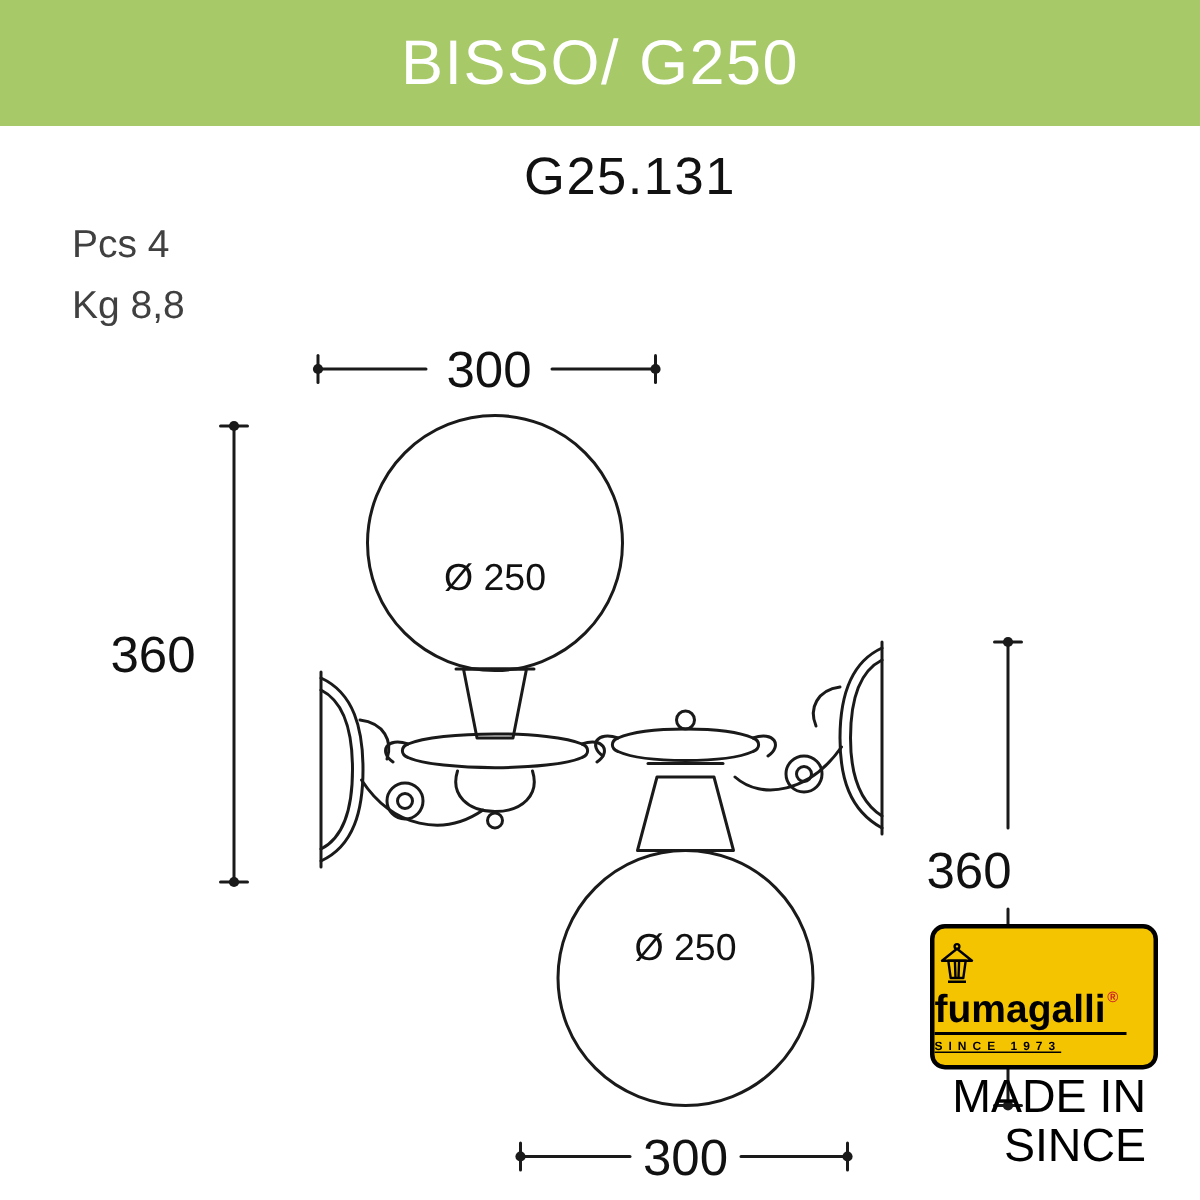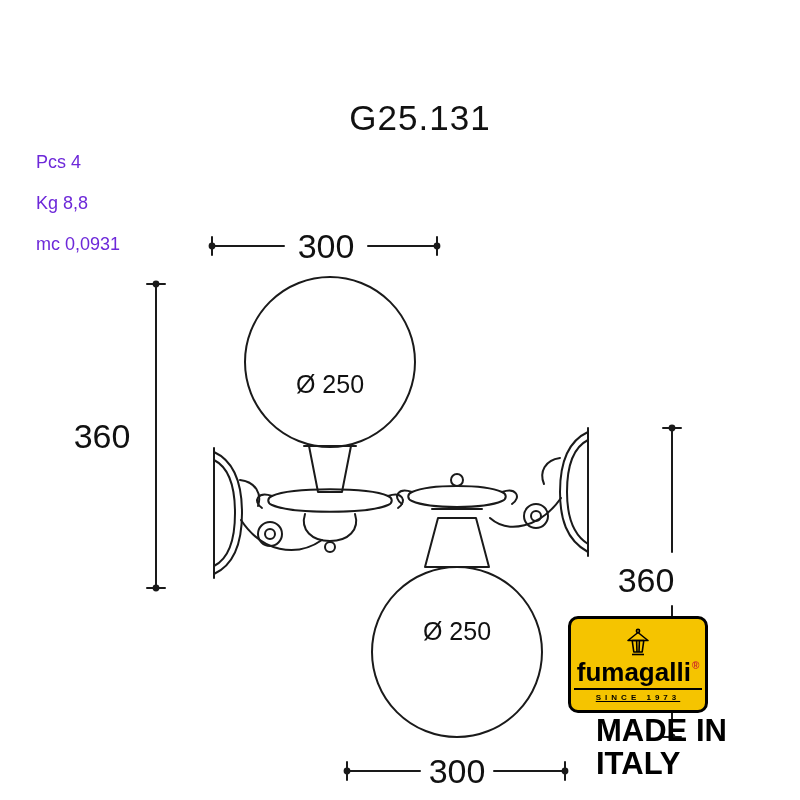--- a/index.html
+++ b/index.html
@@ -3,51 +3,53 @@
 <meta charset="utf-8">
 <style>
   html,body{margin:0;padding:0;background:#fff;}
   .page{position:relative;width:800px;height:800px;background:#fff;overflow:hidden;
         font-family:"Liberation Sans",sans-serif;}
   .header{position:absolute;left:0;top:0;width:800px;height:84px;
           background:var(--header-bg,#a7c967);display:flex;align-items:center;justify-content:center;}
   .header .title{color:#fff;font-size:42px;font-weight:400;letter-spacing:1px;}
   .product-code{position:absolute;left:0;top:98px;width:800px;text-align:center;
                 font-size:35px;color:#111;letter-spacing:1px;transform:translateX(20px);}
-  .specs{position:absolute;left:36px;top:142px;font-size:18px;color:#6d28d9;line-height:41px;}
+  .specs{position:absolute;left:48px;top:142px;font-size:26px;color:#404040;line-height:41px;}
   svg.drawing{position:absolute;left:0;top:0;}
   .draw{fill:none;stroke:var(--line,#1a1a1a);stroke-width:2;stroke-linecap:round;stroke-linejoin:round;}
   .dot{fill:var(--line,#1a1a1a);stroke:none;}
   .dim-text{font-family:"Liberation Sans",sans-serif;font-size:34px;fill:#111;}
   .globe-text{font-family:"Liberation Sans",sans-serif;font-size:25px;fill:#111;}
-  .logo{position:absolute;left:568px;top:616px;width:140px;height:97px;box-sizing:border-box;
+  .logo{position:absolute;left:620px;top:616px;width:152px;height:97px;box-sizing:border-box;
         background:var(--logo-bg,#f5c400);border:3px solid #000;border-radius:10px;
-        display:flex;flex-direction:column;align-items:center;justify-content:center;}
+        display:flex;flex-direction:column;justify-content:center;}
   .lantern{margin-bottom:1px;}
   .lantern *{stroke:#000;fill:none;stroke-width:1.6;stroke-linejoin:round;}
   .brand-row{display:flex;align-items:flex-start;line-height:1;}
   .brand{font-size:26px;font-weight:700;color:#000;}
   .reg{font-size:10px;font-weight:700;color:var(--accent-red,#cc2229);margin-left:1px;margin-top:2px;}
   .rule{width:128px;height:2px;background:#000;margin:3px 0;}
   .since{font-size:8px;letter-spacing:4px;font-weight:700;color:#000;text-decoration:underline;}
-  .made{position:absolute;left:596px;top:714px;width:168px;text-align:left;
-        font-weight:700;font-size:31px;line-height:33px;color:#000;}
+  .made{position:absolute;left:596px;top:714px;width:168px;text-align:right;
+        font-weight:400;font-size:31px;line-height:33px;color:#000;}
 </style>
 </head>
 <body>
 
 <div class="page">
 
+  <div class="header">
+    <div class="title">BISSO/ G250</div>
+  </div>
 
   <div class="product-code">G25.131</div>
 
   <div class="specs">
     <div>Pcs 4</div>
     <div>Kg 8,8</div>
-    <div>mc 0,0931</div>
   </div>
 
   <svg class="drawing" width="800" height="800" viewBox="0 0 800 800">
 
     <g>
       <line class="draw" x1="212" y1="246" x2="284" y2="246"></line>
       <line class="draw" x1="368" y1="246" x2="437" y2="246"></line>
       <line class="draw" x1="212" y1="237" x2="212" y2="255"></line>
       <line class="draw" x1="437" y1="237" x2="437" y2="255"></line>
       <circle class="dot" cx="212" cy="246" r="3.4"></circle>
@@ -134,16 +136,16 @@
     <div class="brand-row">
       <span class="brand">fumagalli</span>
       <span class="reg">®</span>
     </div>
     <div class="rule"></div>
     <div class="since">SINCE 1973</div>
   </div>
 
   <div class="made">
     <div>MADE IN</div>
-    <div>ITALY</div>
+    <div>SINCE</div>
   </div>
 
 </div>
 
 </body></html>

